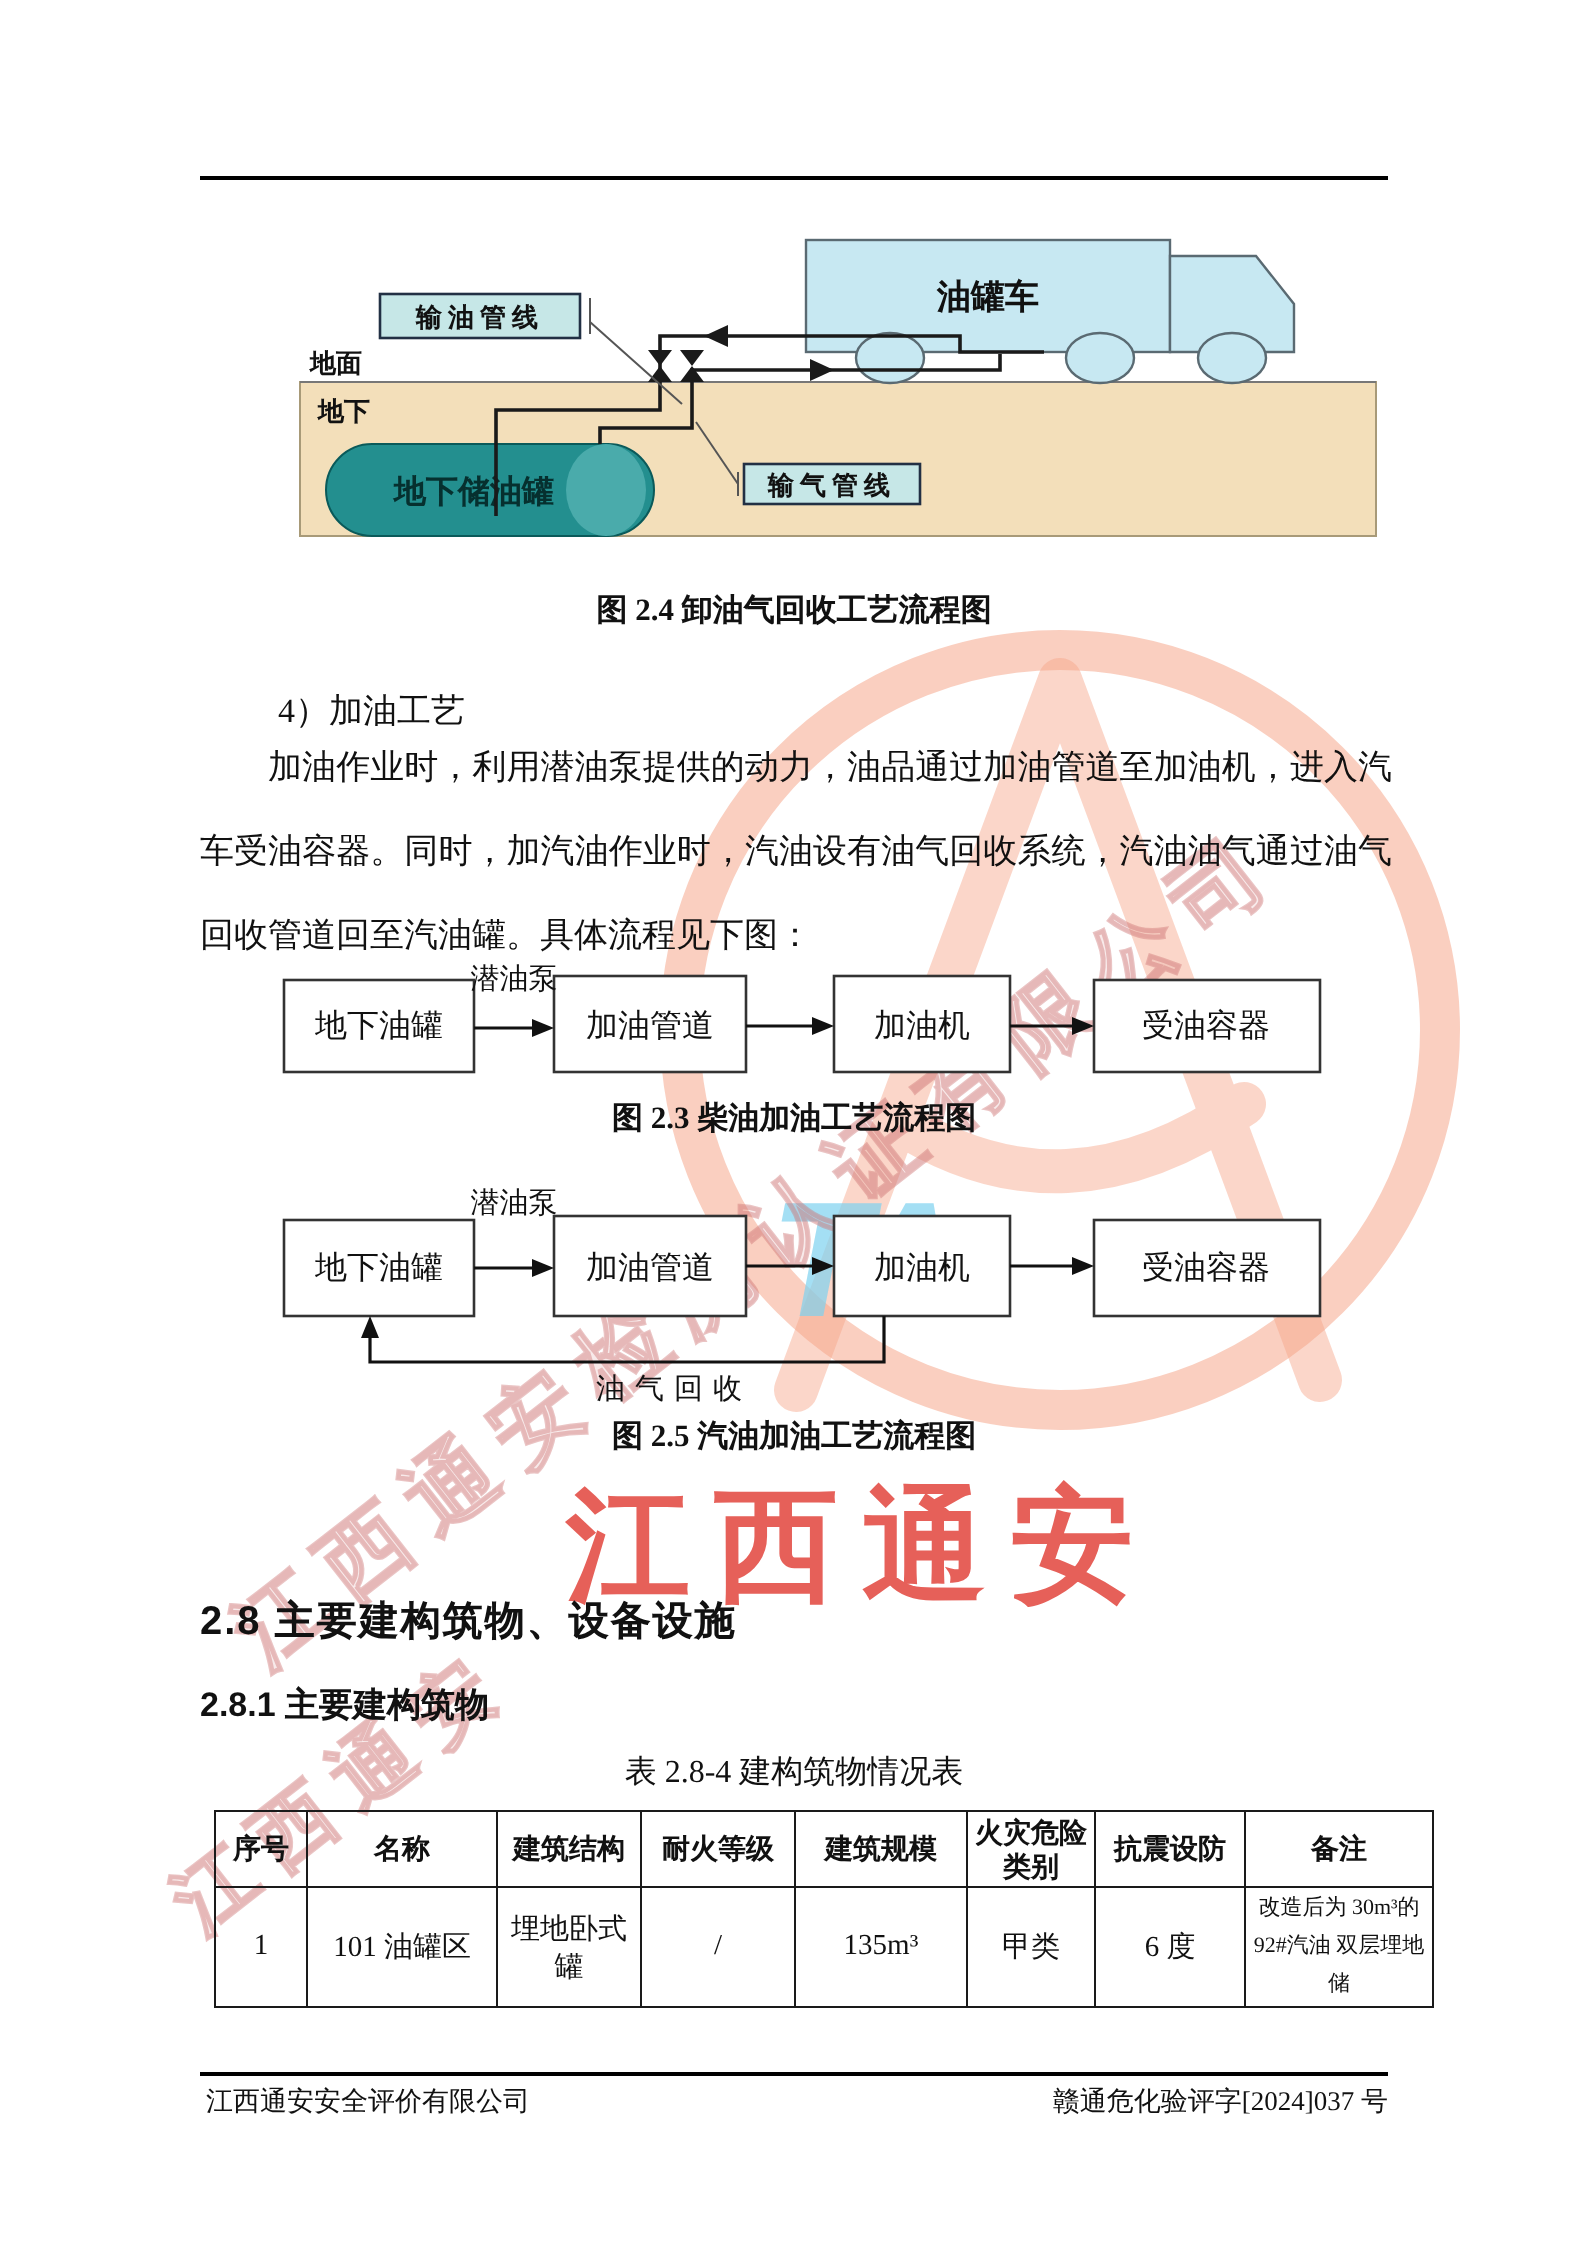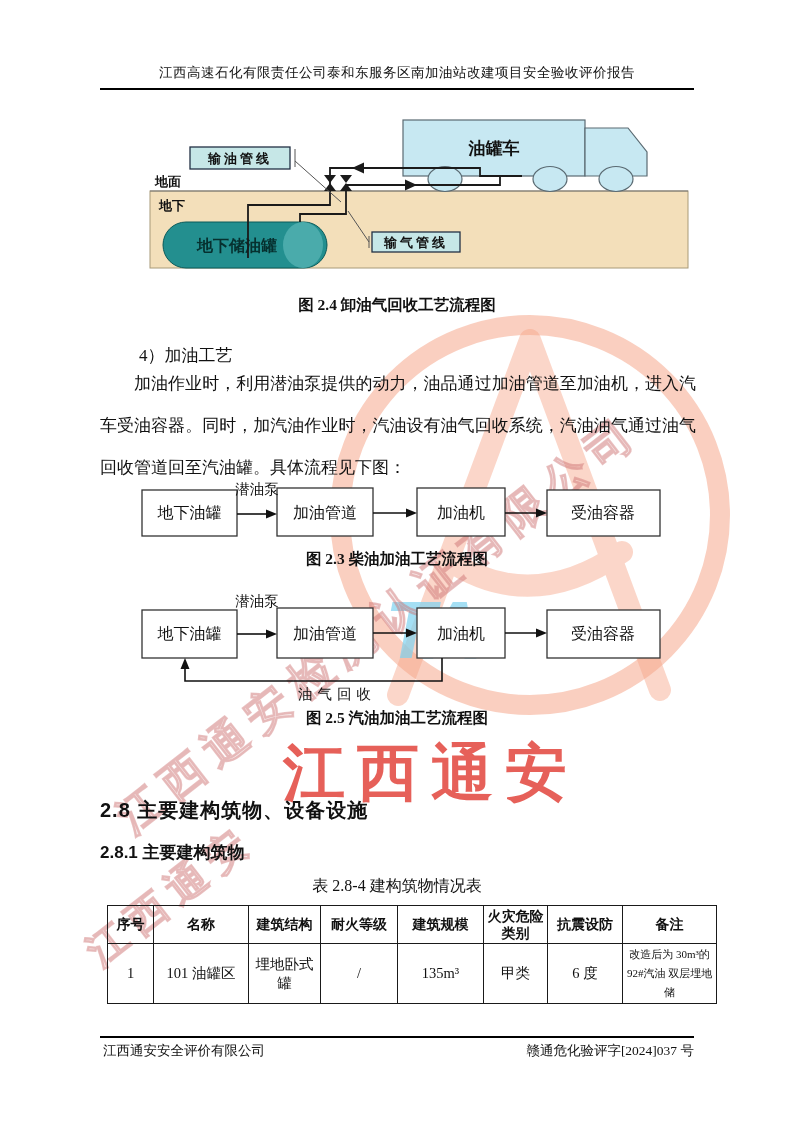--- a/index.html
+++ b/index.html
@@ -52,21 +52,20 @@
 
   <svg class="abs wm" style="left:0;top:0;" width="794" height="1123" viewBox="0 0 794 1123">
     <circle cx="530" cy="515" r="190" fill="none" stroke="rgba(245,160,130,0.5)" stroke-width="20"></circle>
     <path d="M530,340 L398,695 M530,340 L660,690 M448,560 Q532,615 622,552" fill="none" stroke="rgba(246,165,135,0.45)" stroke-width="22" stroke-linecap="round"></path>
     <text x="385" y="658" font-size="82" font-weight="bold" font-style="italic" letter-spacing="-6" fill="rgba(125,210,240,0.7)" style="font-family:'Liberation Sans', sans-serif;">TA</text>
   </svg>
   <div class="abs wm wm-diag wm-d1">江西通安检测认证有限公司</div>
   <div class="abs wm wm-diag wm-d2">江西通安</div>
   <div class="abs wm wm-red">江西通安</div>
 
-  <div class="abs hdr-title">江西高速石化有限责任公司泰和东服务区南加油站改建项目安全验收评价报告</div>
   <div class="abs hdr-rule"></div>
 
   <svg class="abs" style="left:145px;top:106px;" width="549" height="172" viewBox="0 0 549 172">
 
     <rect x="5" y="85" width="538" height="77" fill="#f3dfba" stroke="#a89a78" stroke-width="1"></rect>
     <line x1="5" y1="85" x2="543" y2="85" stroke="#777" stroke-width="1"></line>
 
     <rect x="18" y="116" width="164" height="46" rx="23" fill="#238f8f" stroke="#0a5a5a" stroke-width="1"></rect>
     <ellipse cx="158" cy="139" rx="20" ry="23" fill="#4aabab"></ellipse>
     <text x="92" y="145" text-anchor="middle" font-size="16" font-weight="bold" fill="#06302f">地下储油罐</text>

